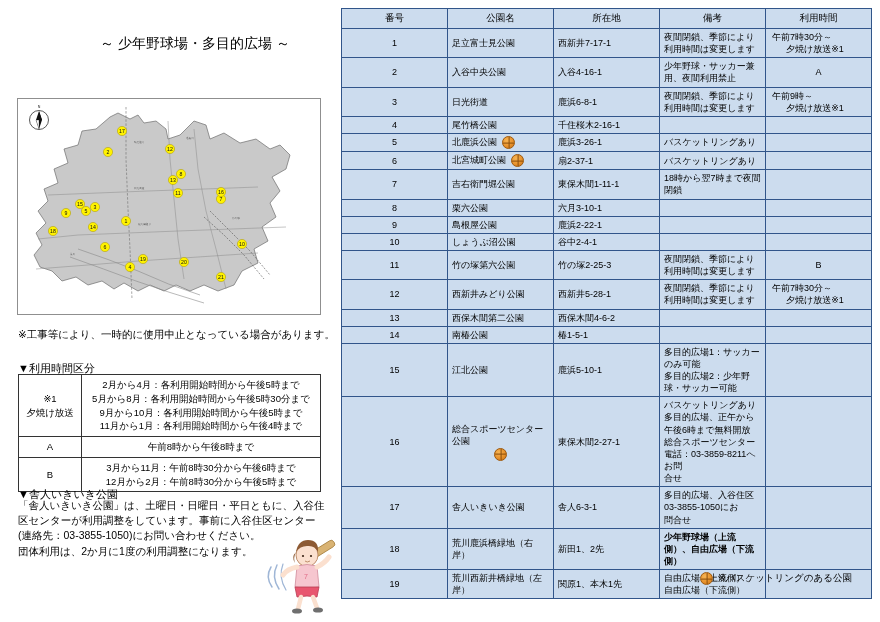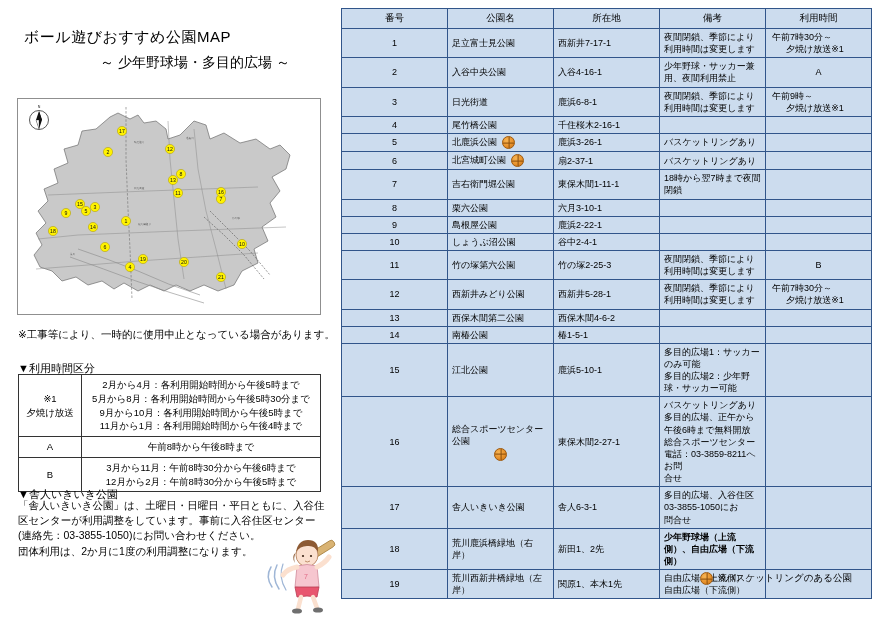--- a/index.html
+++ b/index.html
@@ -196,21 +196,20 @@
   .icon-inline { vertical-align: middle; }
 </style>
 </head>
 <body>
 
 <div class="page">
 
   <div class="left-panel">
 
     <div class="title-block">
-      <div class="title-main">ボール遊びおすすめ公園MAP</div>
       <div class="title-sub">～ 少年野球場・多目的広場 ～</div>
     </div>
 
     <div class="map-frame">
       <svg class="map-svg" width="300" height="213" viewBox="0 0 300 213">
         <rect x="0" y="0" width="300" height="213" fill="#ffffff"></rect>
 
         <path d="M92 18 L100 14 L112 20 L120 16 L126 24 L138 22 L148 30 L150 40
                  L162 36 L176 22 L188 26 L192 40 L206 34 L222 44 L238 40 L252 50
                  L262 46 L272 56 L268 70 L254 78 L262 92 L252 104 L258 118 L244 128

